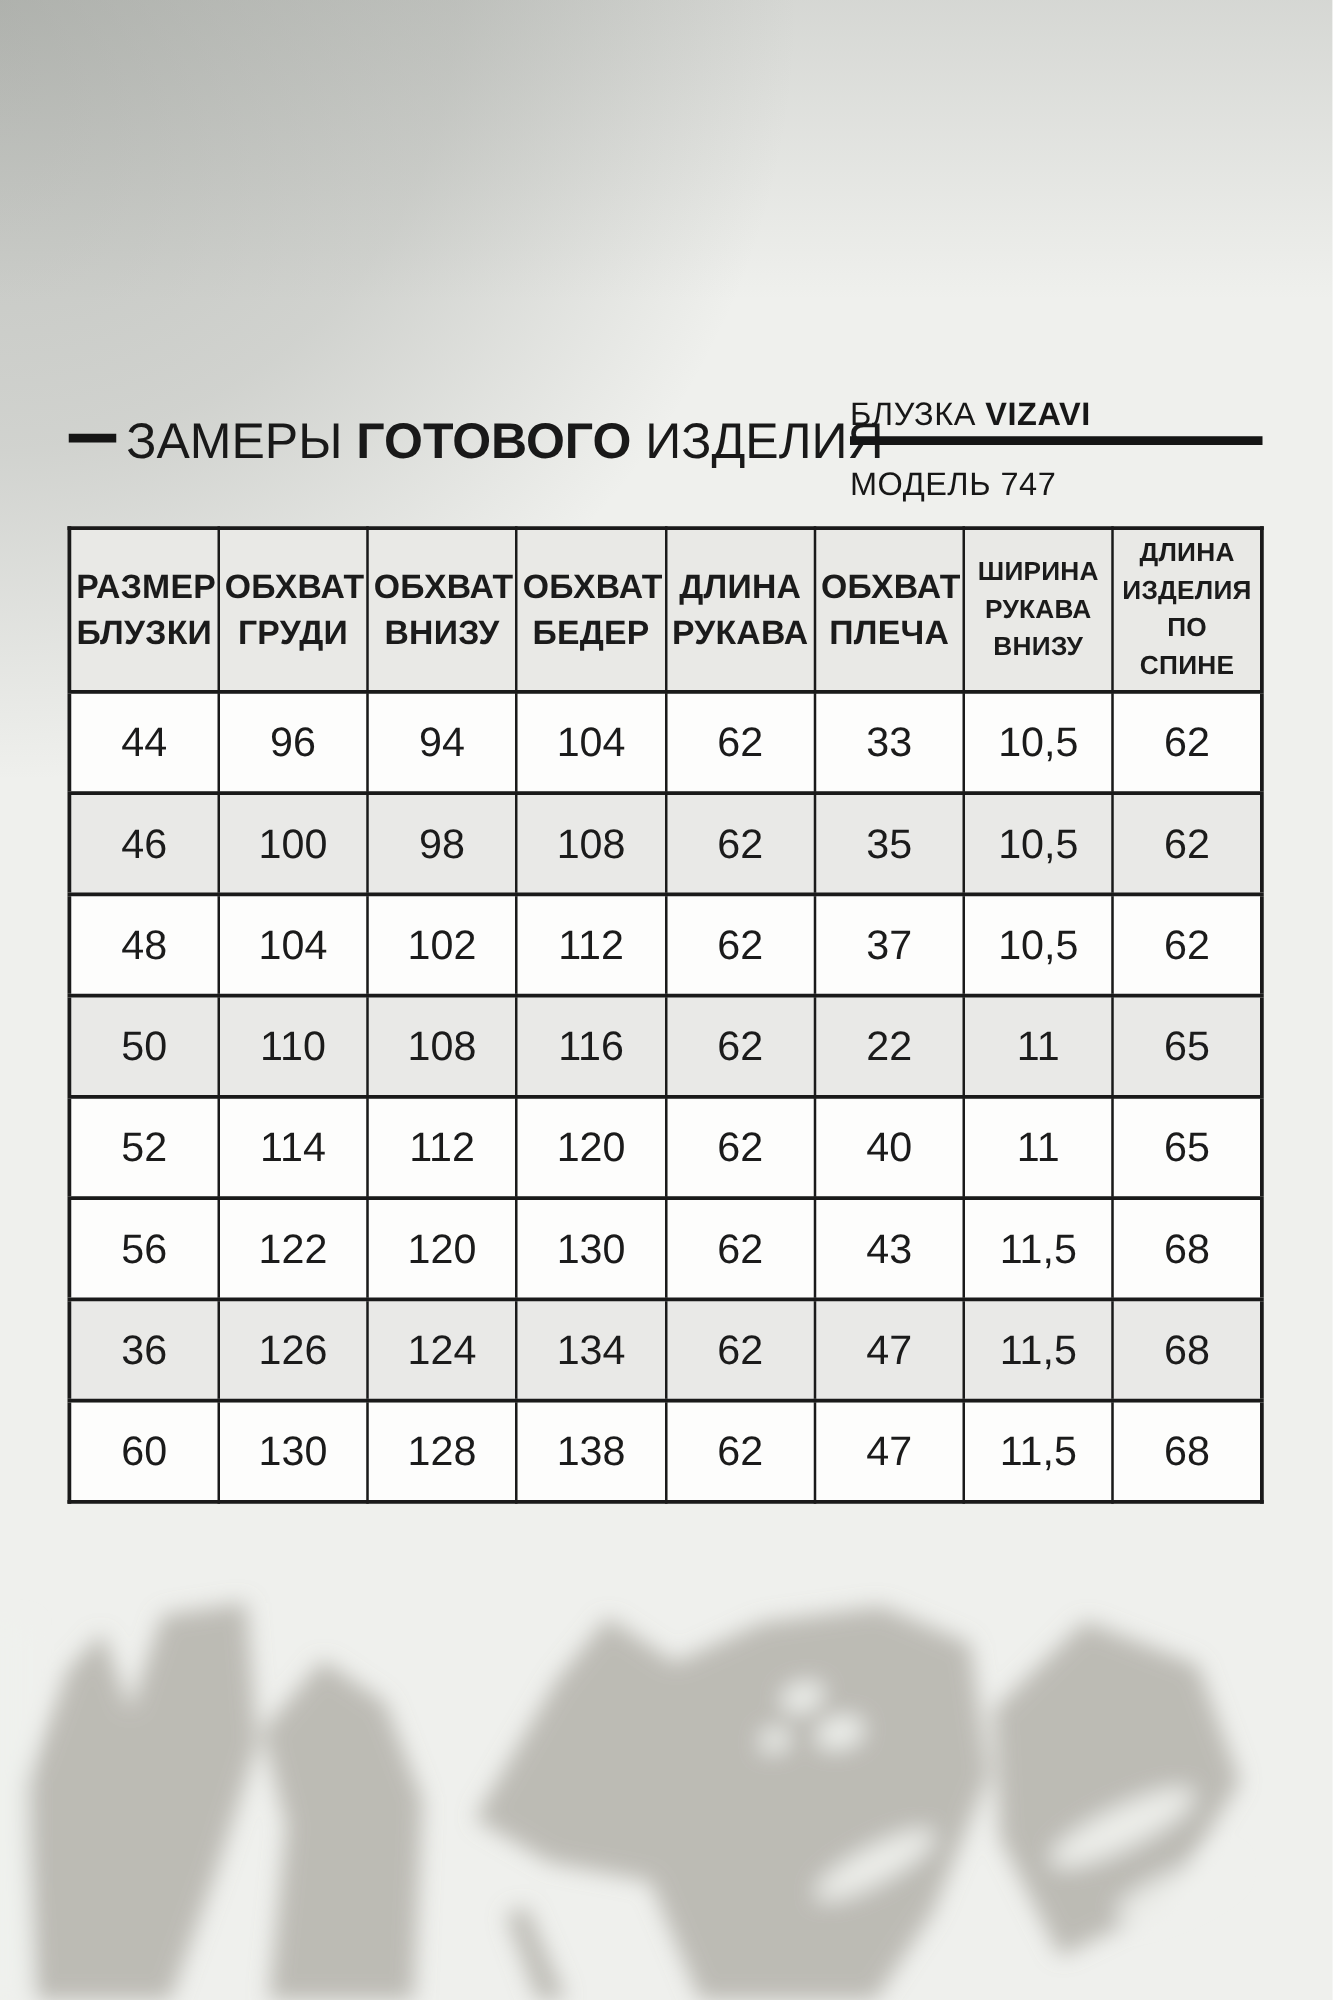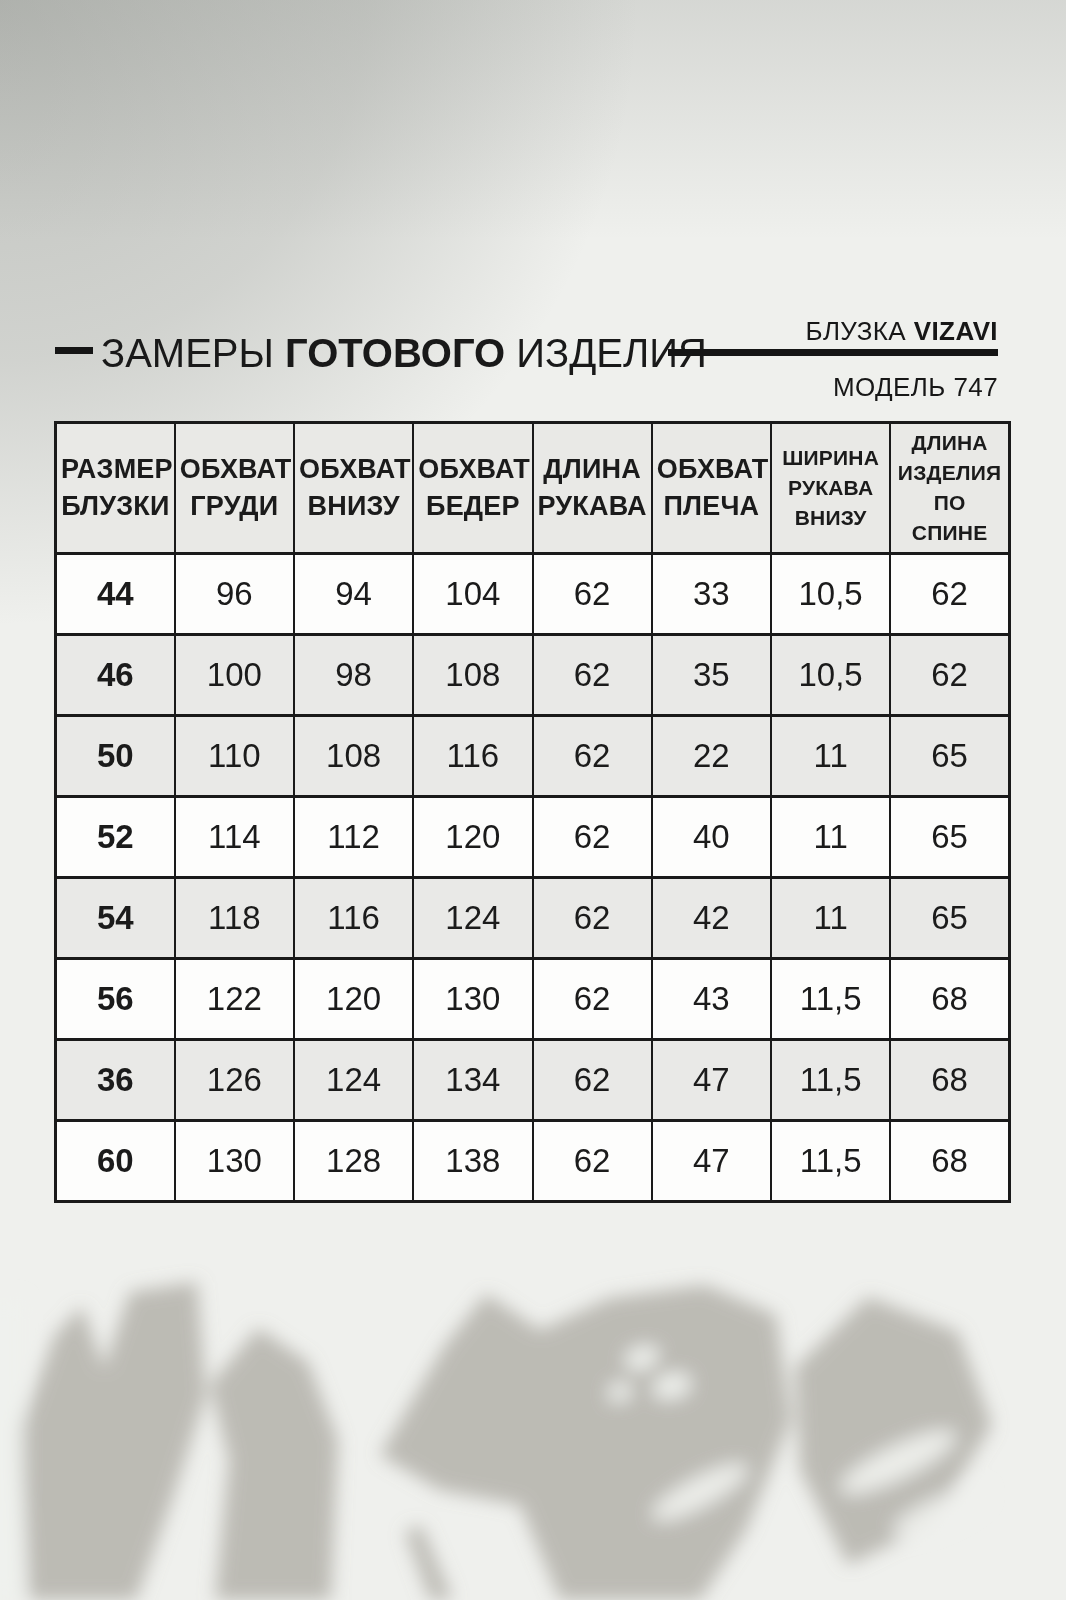--- a/index.html
+++ b/index.html
@@ -14,21 +14,21 @@
       linear-gradient(180deg, rgba(112,116,110,0.20) 0%, rgba(112,116,110,0) 15%),
       #eff0ed;
   }
   .leaves{position:absolute;left:0;top:0;pointer-events:none;}
   .title-dash{position:absolute;left:55px;top:347px;width:38px;height:7px;background:#151515;}
   .page-title{
     position:absolute;left:101px;top:333px;margin:0;
     font-size:40px;font-weight:400;line-height:1;white-space:nowrap;color:#191919;
   }
   .page-title b{font-weight:700;}
-  .brand{position:absolute;right:68px;top:316px;width:330px;text-align:right;}
+  .brand{position:absolute;right:56px;top:316px;width:330px;text-align:left;}
   .brand-line1{font-size:26px;line-height:30px;letter-spacing:0.4px;color:#171717;}
   .brand-line1 b{font-weight:700;}
   .brand-rule{height:7px;background:#151515;margin-top:3px;}
   .brand-line2{font-size:26px;line-height:30px;margin-top:16px;letter-spacing:0.4px;color:#171717;}
   table.size-table{
     position:absolute;left:54px;top:421px;width:957px;
     border-collapse:collapse;table-layout:fixed;
     border:3px solid #1a1a1a;
   }
   .size-table th,.size-table td{
@@ -37,21 +37,21 @@
   }
   .size-table thead tr{border-bottom:3px solid #1a1a1a;}
   .size-table thead th{
     height:128px;background:#e9e9e6;
     font-size:27px;font-weight:700;line-height:1.38;letter-spacing:0.2px;
   }
   .size-table thead th.small{font-size:21px;line-height:1.42;}
   .size-table tbody tr{border-top:3px solid #1a1a1a;}
   .size-table tbody td{height:78px;font-size:33px;background:#fdfdfc;}
   .size-table tbody tr.alt td{background:#e9e9e7;}
-  .size-table td.size-col{font-weight:700;}
+  .size-table td.size-col{font-weight:400;}
   .size-table td.force-white{background:#fdfdfc;}
 </style>
 </head>
 <body>
 
 <div class="page">
 
   <svg class="leaves" width="1066" height="1600" viewBox="0 0 1066 1600" aria-hidden="true">
     <defs>
       <filter id="b" x="-40%" y="-40%" width="180%" height="180%">
@@ -117,47 +117,47 @@
         <tr class="alt">
           <td class="size-col">46</td>
           <td>100</td>
           <td>98</td>
           <td>108</td>
           <td>62</td>
           <td>35</td>
           <td>10,5</td>
           <td class="force-white">62</td>
         </tr>
+        <tr>
+          <td class="size-col">48</td>
+          <td>104</td>
+          <td>102</td>
+          <td>112</td>
+          <td>62</td>
+          <td>37</td>
+          <td>10,5</td>
+          <td>62</td>
+        </tr>
         <tr class="alt">
           <td class="size-col">50</td>
           <td>110</td>
           <td>108</td>
           <td>116</td>
           <td>62</td>
           <td>22</td>
           <td>11</td>
           <td>65</td>
         </tr>
         <tr>
           <td class="size-col">52</td>
           <td>114</td>
           <td>112</td>
           <td>120</td>
           <td>62</td>
           <td>40</td>
-          <td>11</td>
-          <td>65</td>
-        </tr>
-        <tr class="alt">
-          <td class="size-col">54</td>
-          <td>118</td>
-          <td>116</td>
-          <td>124</td>
-          <td>62</td>
-          <td>42</td>
           <td>11</td>
           <td>65</td>
         </tr>
         <tr>
           <td class="size-col">56</td>
           <td>122</td>
           <td>120</td>
           <td>130</td>
           <td>62</td>
           <td>43</td>

